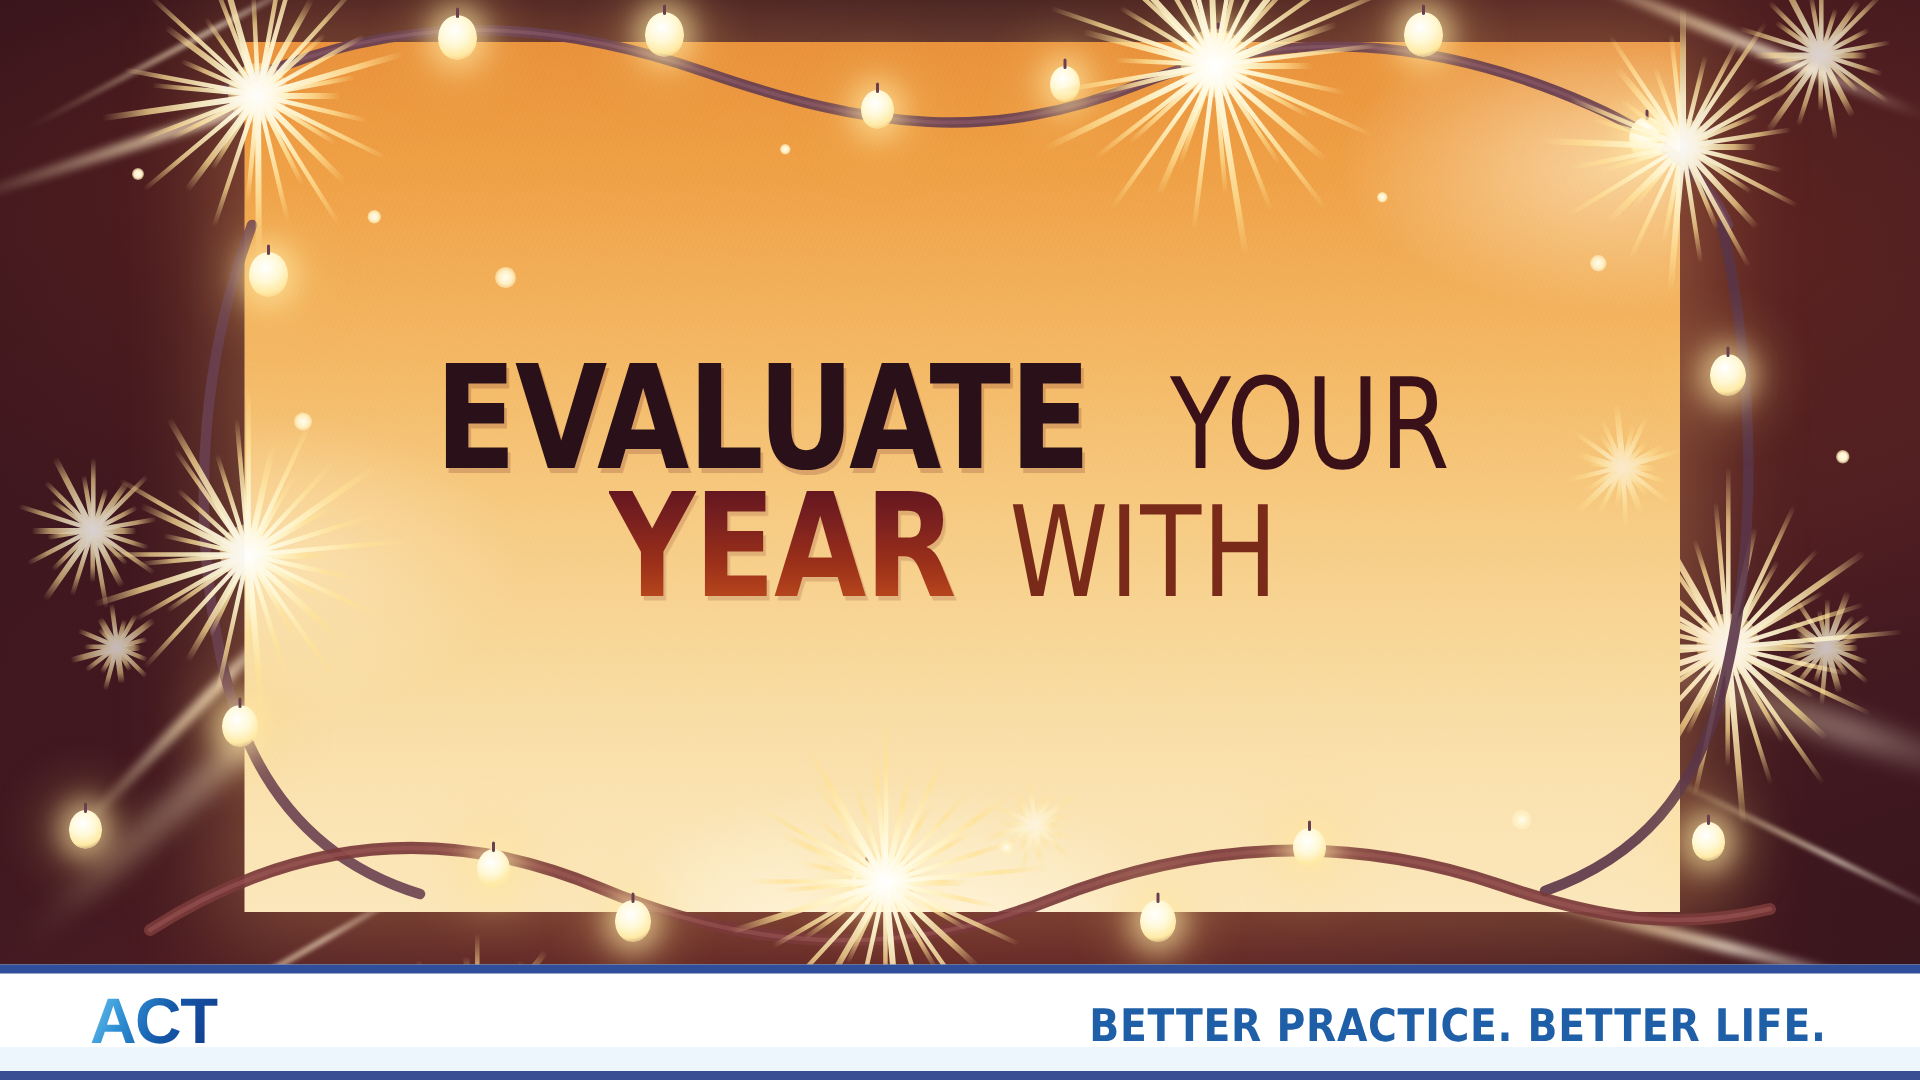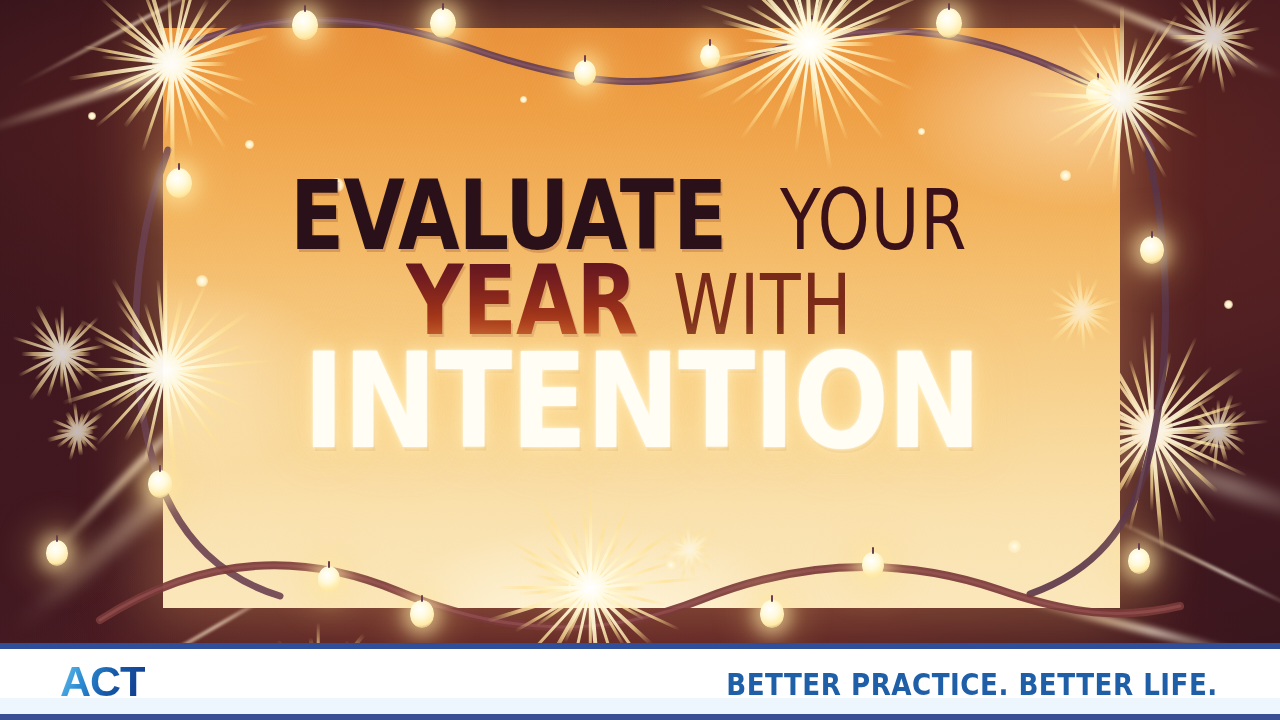--- a/index.html
+++ b/index.html
@@ -705,23 +705,20 @@
 
   <div class="headline">
     <div class="line l1">
       <span class="w-evaluate">EVALUATE</span>
       <span class="w-your">YOUR</span>
     </div>
     <div class="line l2">
       <span class="w-year">YEAR</span>
       <span class="w-with">WITH</span>
     </div>
-    <div class="line l3">
-      <span class="w-intention">INTENTION</span>
-    </div>
   </div>
 
   <div class="footer">
     <div class="footer-rule-top"></div>
     <div class="footer-tint"></div>
     <div class="footer-rule-bottom"></div>
 
     <div class="logo">
       <span class="act">ACT</span>
     </div>

